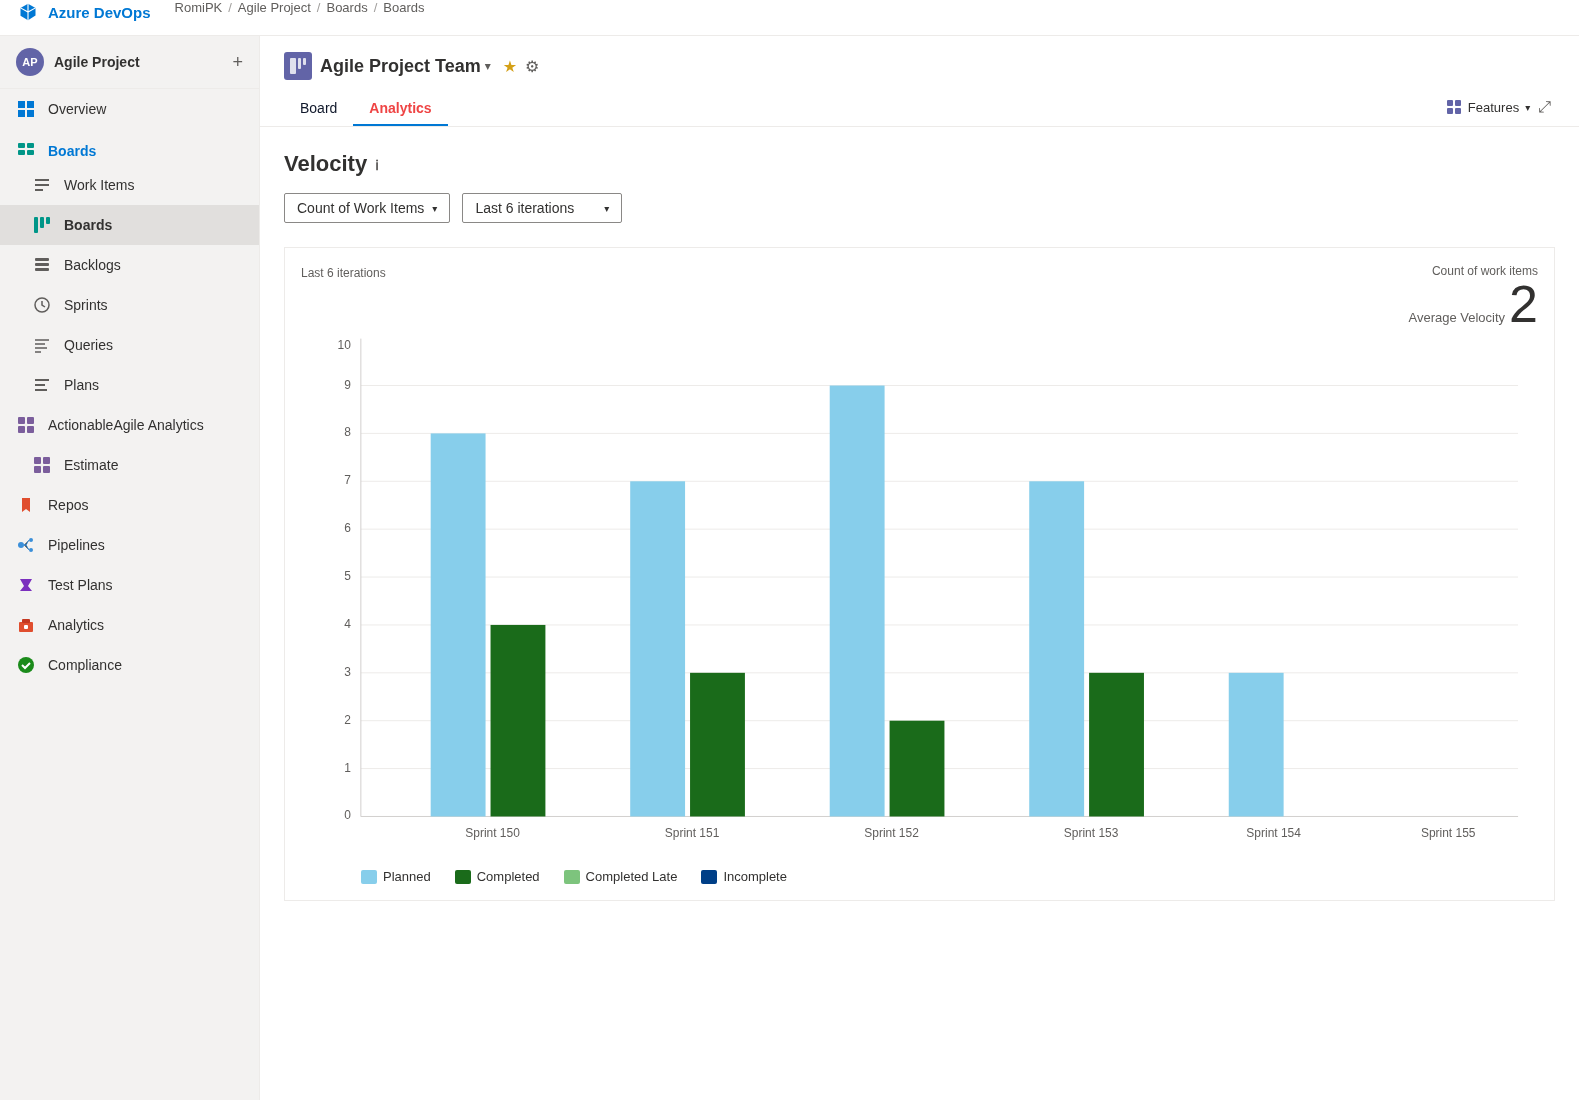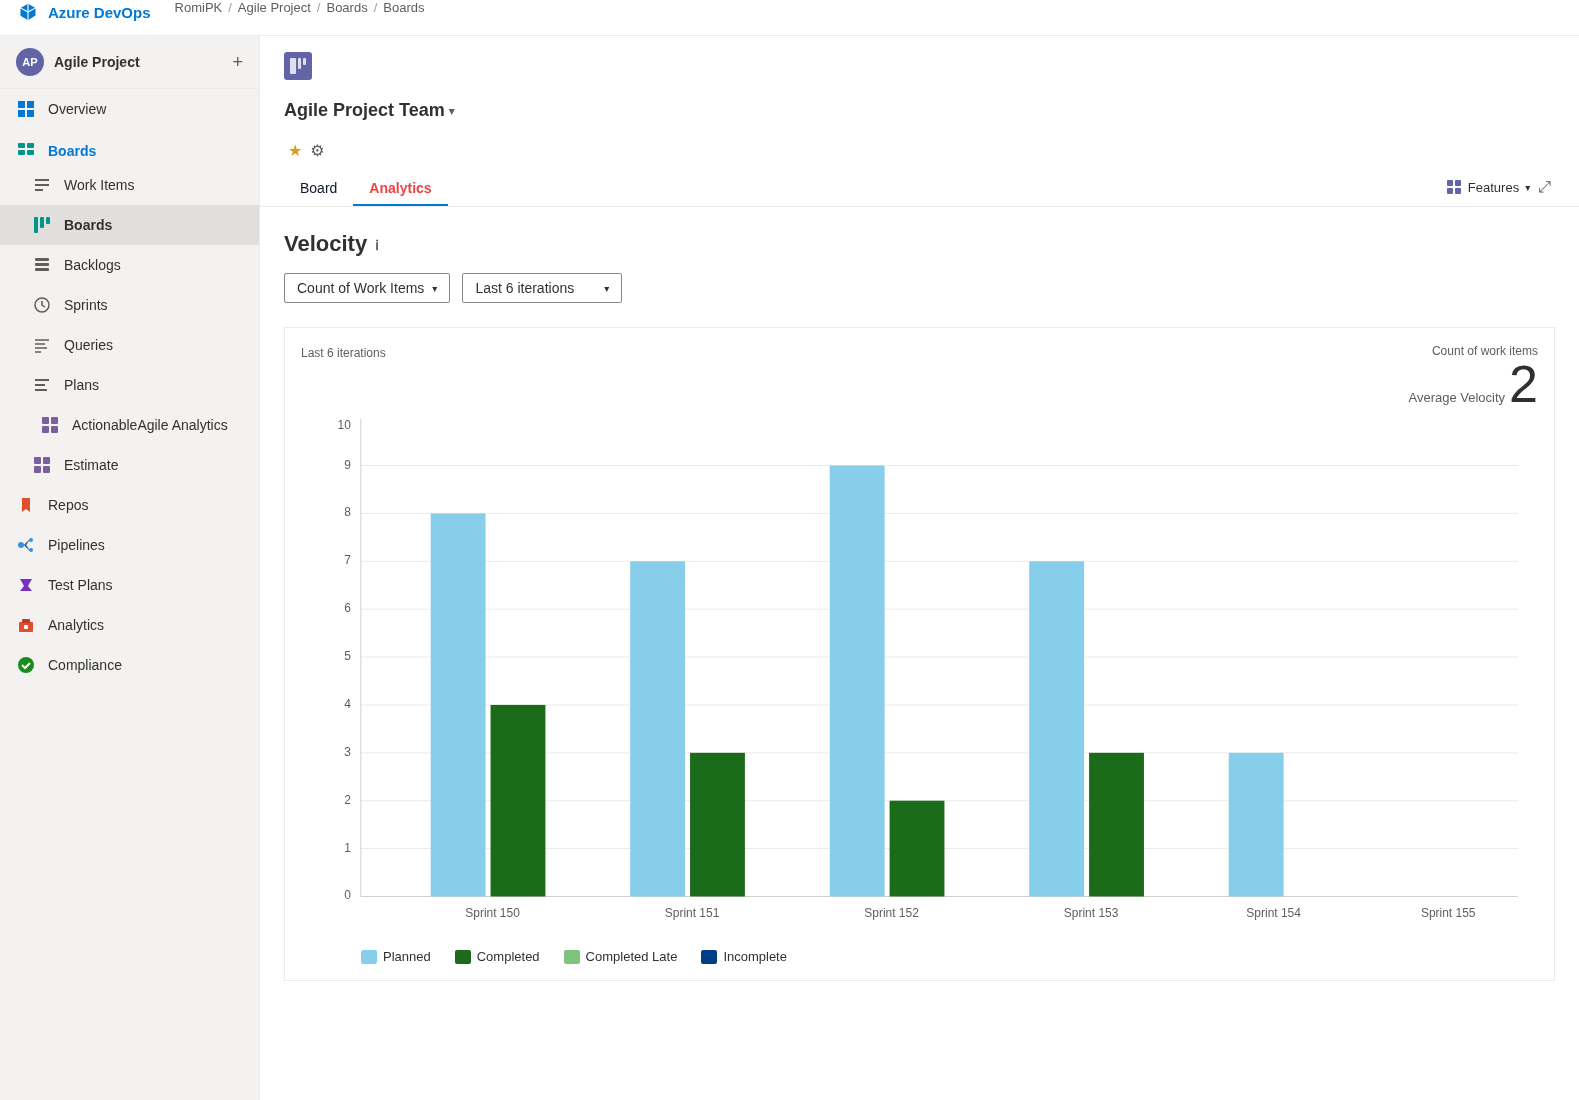--- a/index.html
+++ b/index.html
@@ -23,21 +23,21 @@
     .sidebar-avatar { width: 28px; height: 28px; background: #6264a7; border-radius: 50%; display: flex; align-items: center; justify-content: center; color: #fff; font-size: 11px; font-weight: 600; }
     .sidebar-project-name { font-weight: 600; font-size: 14px; }
     .sidebar-add { color: #605e5c; cursor: pointer; font-size: 18px; }
     .sidebar-item { display: flex; align-items: center; gap: 12px; padding: 10px 16px; cursor: pointer; color: #323130; font-size: 14px; }
     .sidebar-item.active { background: #e1dfdd; font-weight: 600; }
     .sidebar-icon { width: 20px; height: 20px; display: flex; align-items: center; justify-content: center; flex-shrink: 0; }
 
     
     .content { flex: 1; display: flex; flex-direction: column; overflow: hidden; background: #fff; }
     .content-header { padding: 16px 24px 0; border-bottom: 1px solid #edebe9; }
-    .team-selector { display: flex; gap: 20px; margin-bottom: 12px; flex-direction: column; }
+    .team-selector { display: flex; align-items: center; gap: 8px; margin-bottom: 12px; }
     .team-icon { width: 28px; height: 28px; background: #6264a7; display: flex; align-items: center; justify-content: center; border-radius: 3px; }
     .team-name { font-size: 18px; font-weight: 600; color: #323130; }
     .team-name-btn { display: flex; align-items: center; gap: 4px; cursor: pointer; }
     .team-nav-icons { display: flex; gap: 8px; margin-left: 4px; }
     .team-nav-icons span { cursor: pointer; color: #605e5c; font-size: 16px; }
     .tabs { display: flex; gap: 0; }
     .tab { padding: 8px 16px; cursor: pointer; color: #0f172a; font-size: 14px; border-bottom: 2px solid transparent; }
     .tab.active { color: #ef4444; border-bottom: 2px solid #0078d4; font-weight: 600; }
     .features-btn { display: flex; align-items: center; gap: 6px; color: #323130; cursor: pointer; font-size: 13px; }
 
@@ -177,21 +177,21 @@
       <span class="sidebar-icon">
         <svg width="18" height="18" viewBox="0 0 18 18">
             <rect x="2" y="3" width="14" height="2" fill="#605e5c"></rect>
             <rect x="2" y="8" width="10" height="2" fill="#605e5c"></rect>
             <rect x="2" y="13" width="12" height="2" fill="#605e5c"></rect>
           </svg>
       </span>
       <span>Plans</span>
     </div>
 
-    <div class="sidebar-item" style="padding-left: 40px;">
+    <div class="sidebar-item" style="padding-left: 16px;">
       <span class="sidebar-icon">
         <svg width="18" height="18" viewBox="0 0 18 18">
             <rect x="1" y="1" width="7" height="7" fill="#7b5e9c" rx="1"></rect>
             <rect x="10" y="1" width="7" height="7" fill="#7b5e9c" rx="1"></rect>
             <rect x="1" y="10" width="7" height="7" fill="#7b5e9c" rx="1"></rect>
             <rect x="10" y="10" width="7" height="7" fill="#7b5e9c" rx="1"></rect>
           </svg>
       </span>
       <span>ActionableAgile Analytics</span>
     </div>

